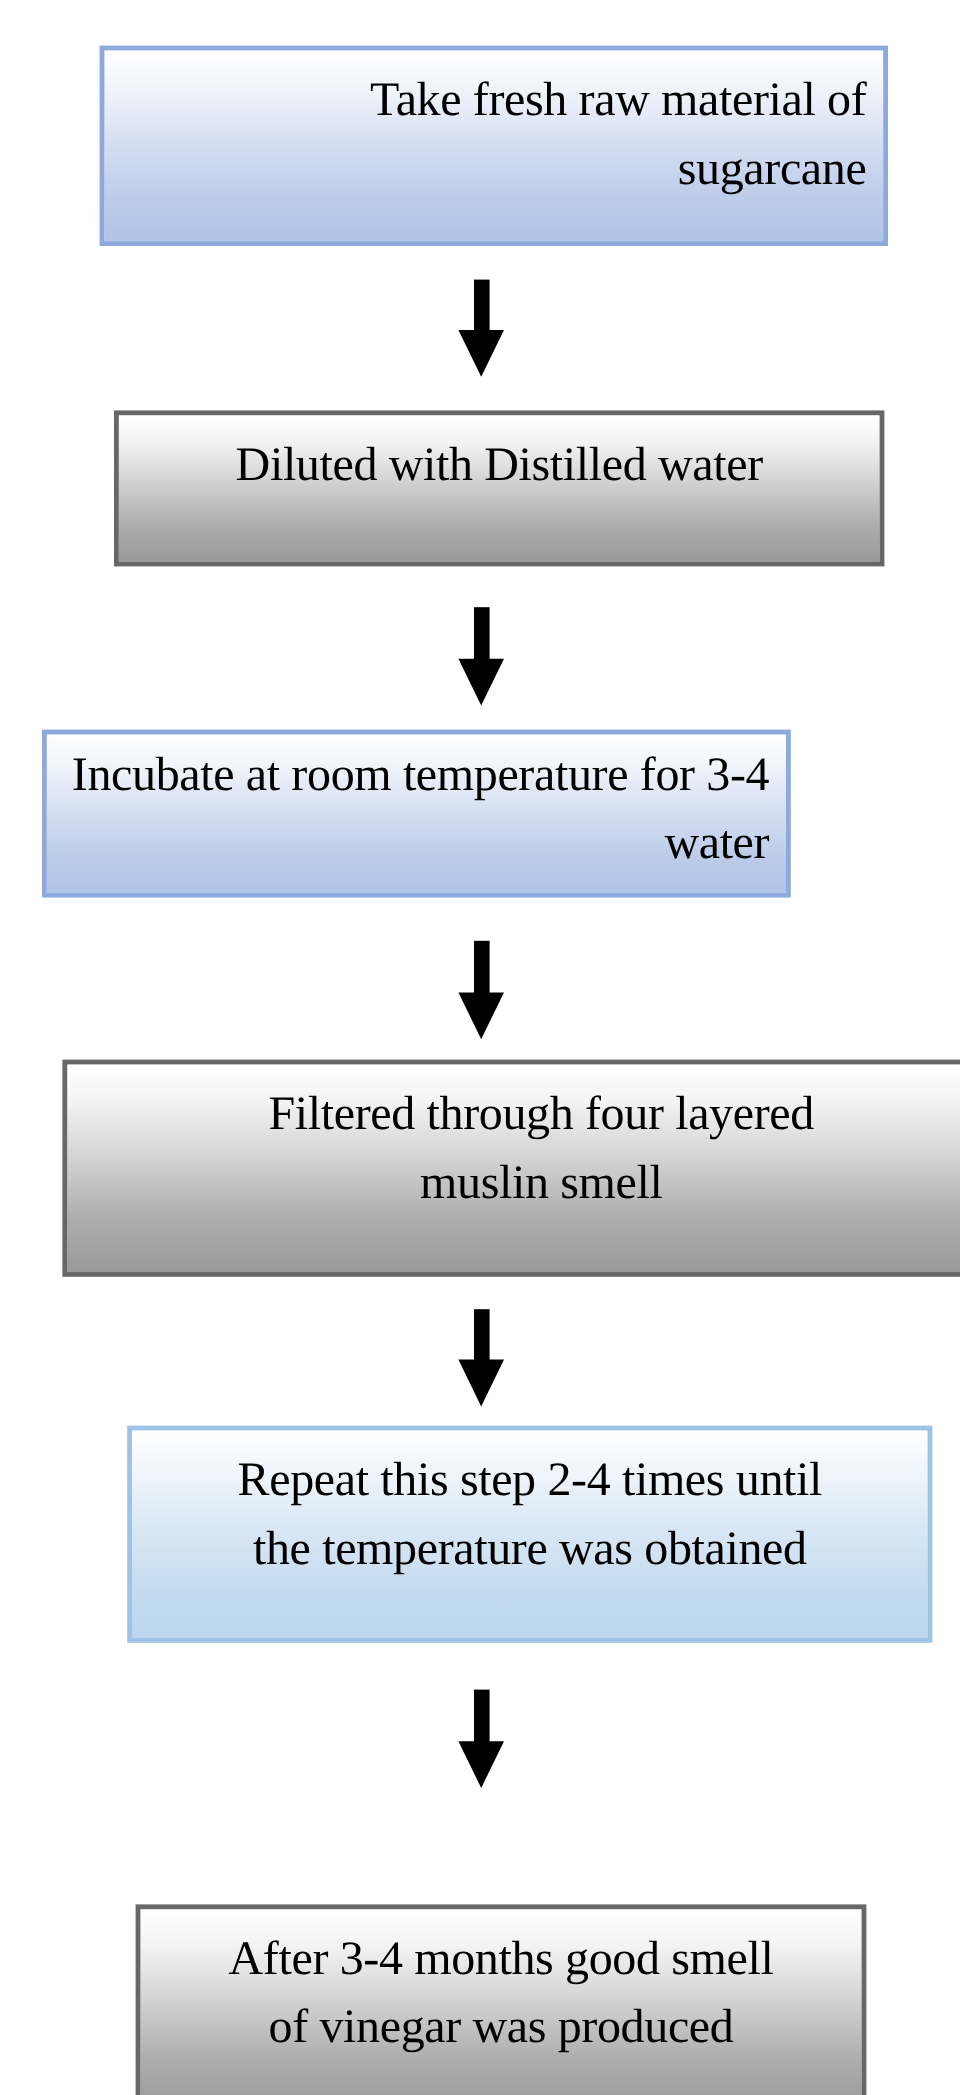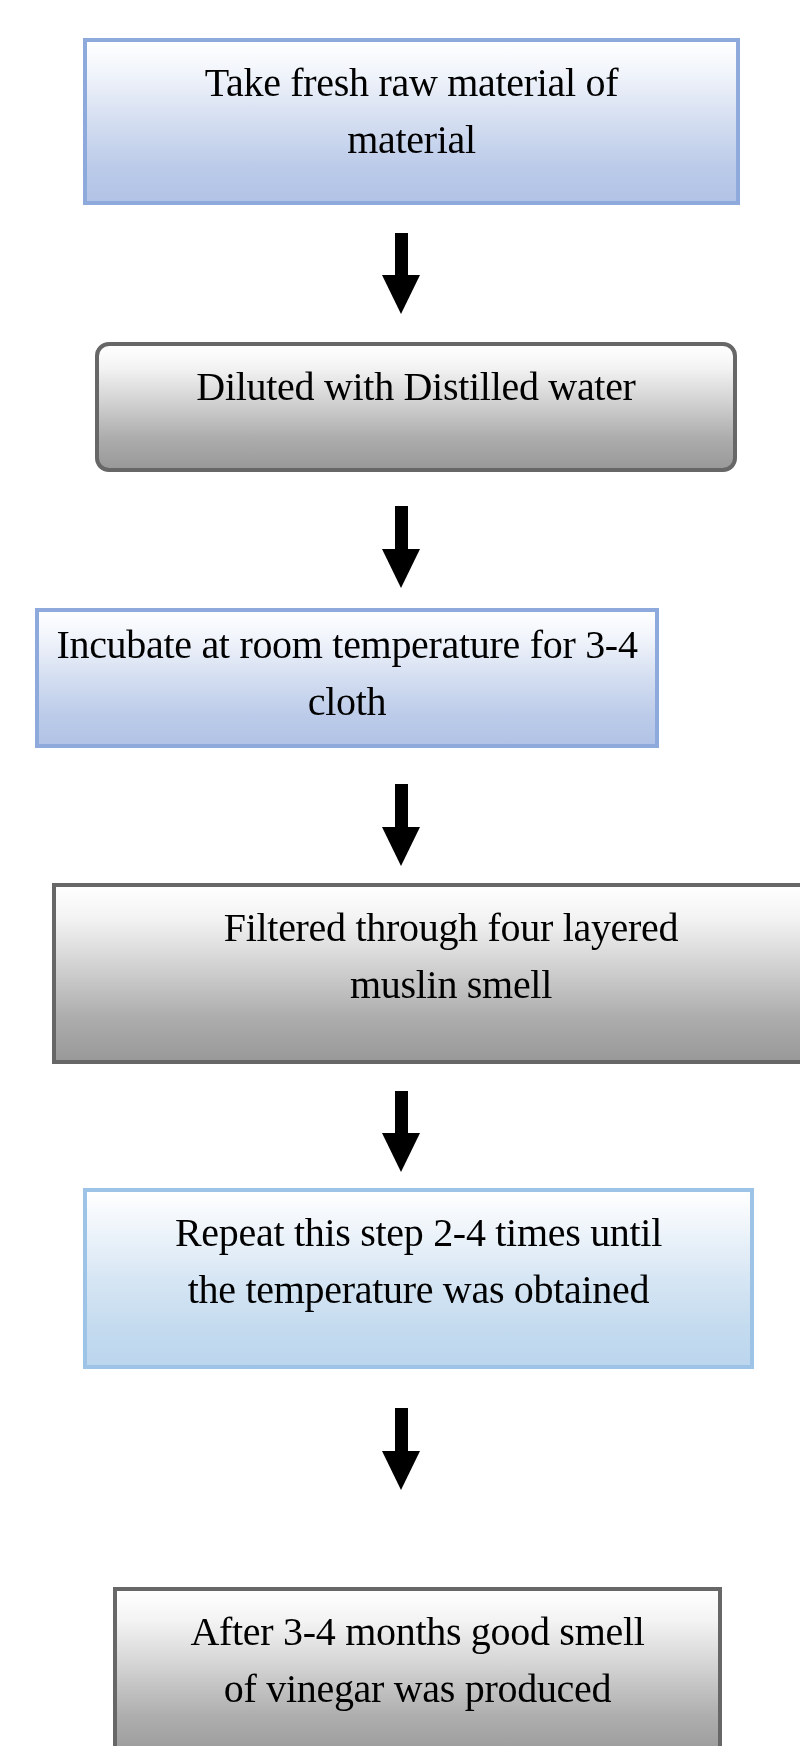--- a/index.html
+++ b/index.html
@@ -17,25 +17,27 @@
     letter-spacing: -0.3px;
   }
   .box .shadow {
     position: absolute;
     left: 6px; top: 6px; right: -7px; bottom: -9px;
     z-index: -1;
   }
   .box.blue {
     border: 4px solid #8EA9DB;
     background: linear-gradient(to bottom, #ffffff 0%, #f2f5fb 18%, #d4def1 50%, #bccbe9 78%, #b1c3e6 100%);
+    text-align: right;
   }
   .box.blue .shadow { background: #8e9cb0; }
   .box.sky {
     border: 4px solid #9DC3E6;
     background: linear-gradient(to bottom, #ffffff 0%, #f1f6fb 18%, #d7e6f4 50%, #c4dbef 78%, #bcd6ee 100%);
+    margin-left: 23px;
   }
   .box.sky .shadow { background: #8ea5bb; }
   .box.gray {
     border: 4px solid #676767;
     background: linear-gradient(to bottom, #ffffff 0%, #f3f3f3 18%, #cfcfcf 48%, #adadad 75%, #999999 100%);
   }
   .box.gray .shadow { background: #c2c2c2; }
   .box .label { position: relative; display: block; }
   .arrow {
     position: absolute;
@@ -56,42 +58,42 @@
   }
 </style>
 </head>
 <body>
 
 <div class="canvas">
 
   <div class="box blue" style="left:83px; top:38px; width:657px; height:167px;">
     <div class="shadow"></div>
     <span class="label">Take fresh raw material of</span>
-    <span class="label">material</span>
+    <span class="label">sugarcane</span>
   </div>
 
   <div class="arrow" style="top:233px; height:80px;">
     <div class="shaft" style="height:43px;"></div>
     <div class="head" style="top:42px;"></div>
   </div>
 
-  <div class="box gray" style="left:95px; top:342px; width:642px; height:130px;border-radius:14px;">
+  <div class="box gray" style="left:95px; top:342px; width:642px; height:130px;">
     <div class="shadow"></div>
     <span class="label">Diluted with Distilled water</span>
   </div>
 
   <div class="arrow" style="top:506px; height:81px;">
     <div class="shaft" style="height:44px;"></div>
     <div class="head" style="top:43px;"></div>
   </div>
 
   <div class="box blue" style="left:35px; top:608px; width:624px; height:140px; padding-top:4px;">
     <div class="shadow"></div>
     <span class="label">Incubate at room temperature for 3-4</span>
-    <span class="label">cloth</span>
+    <span class="label">water</span>
   </div>
 
   <div class="arrow" style="top:784px; height:80px;">
     <div class="shaft" style="height:44px;"></div>
     <div class="head" style="top:43px;"></div>
   </div>
 
   <div class="box gray" style="left:52px; top:883px; width:798px; height:181px;">
     <div class="shadow"></div>
     <span class="label">Filtered through four layered</span>

